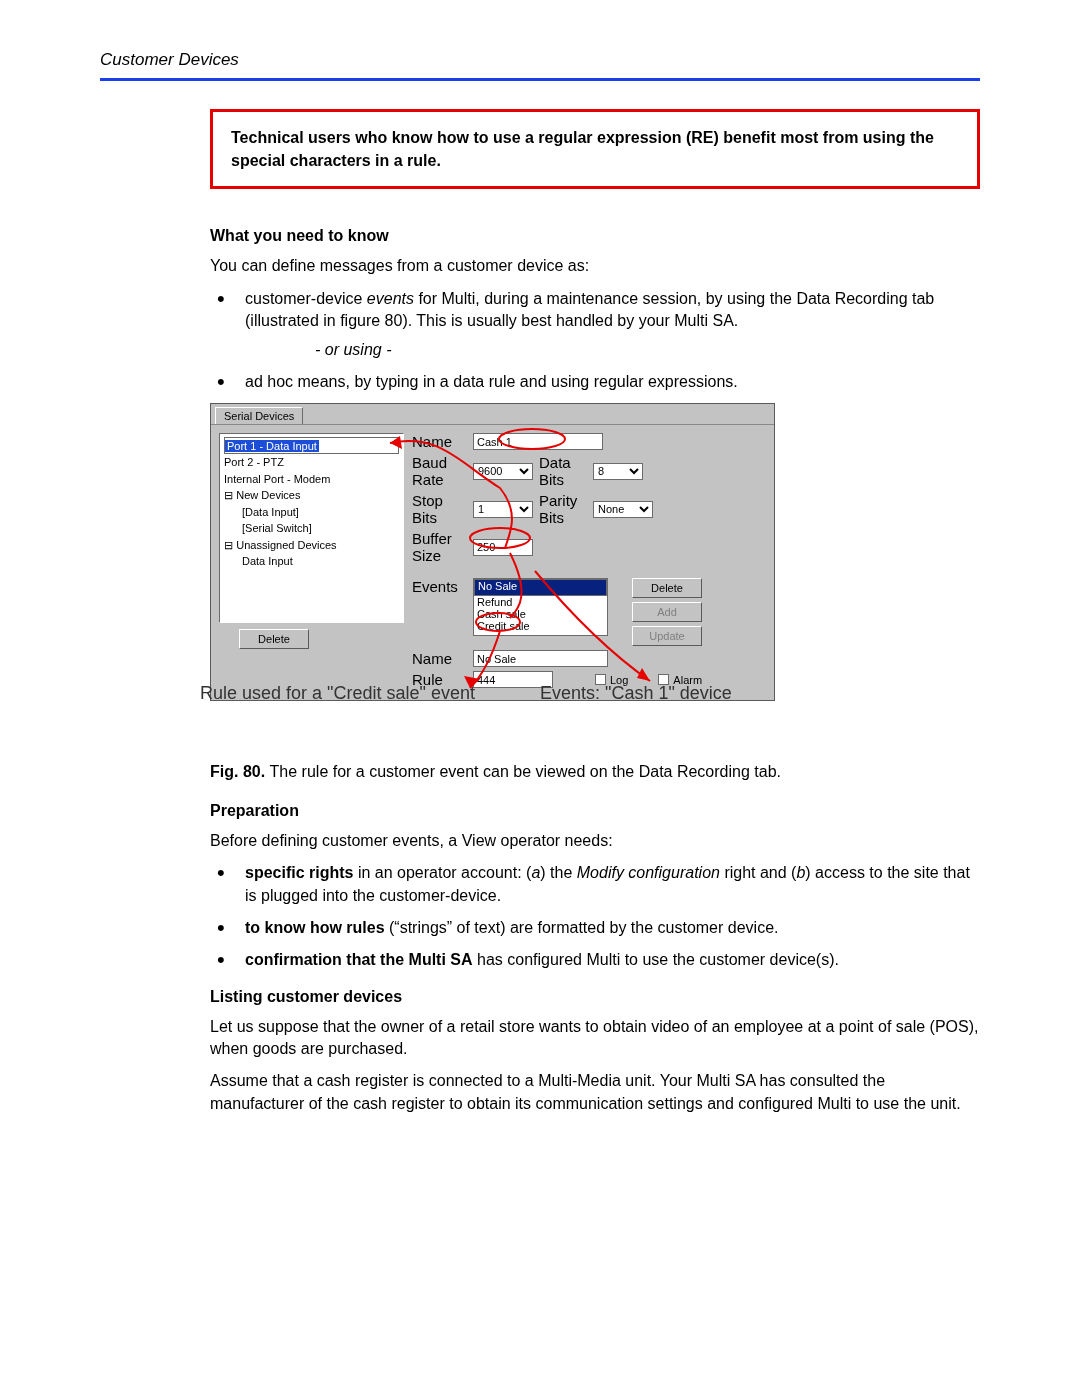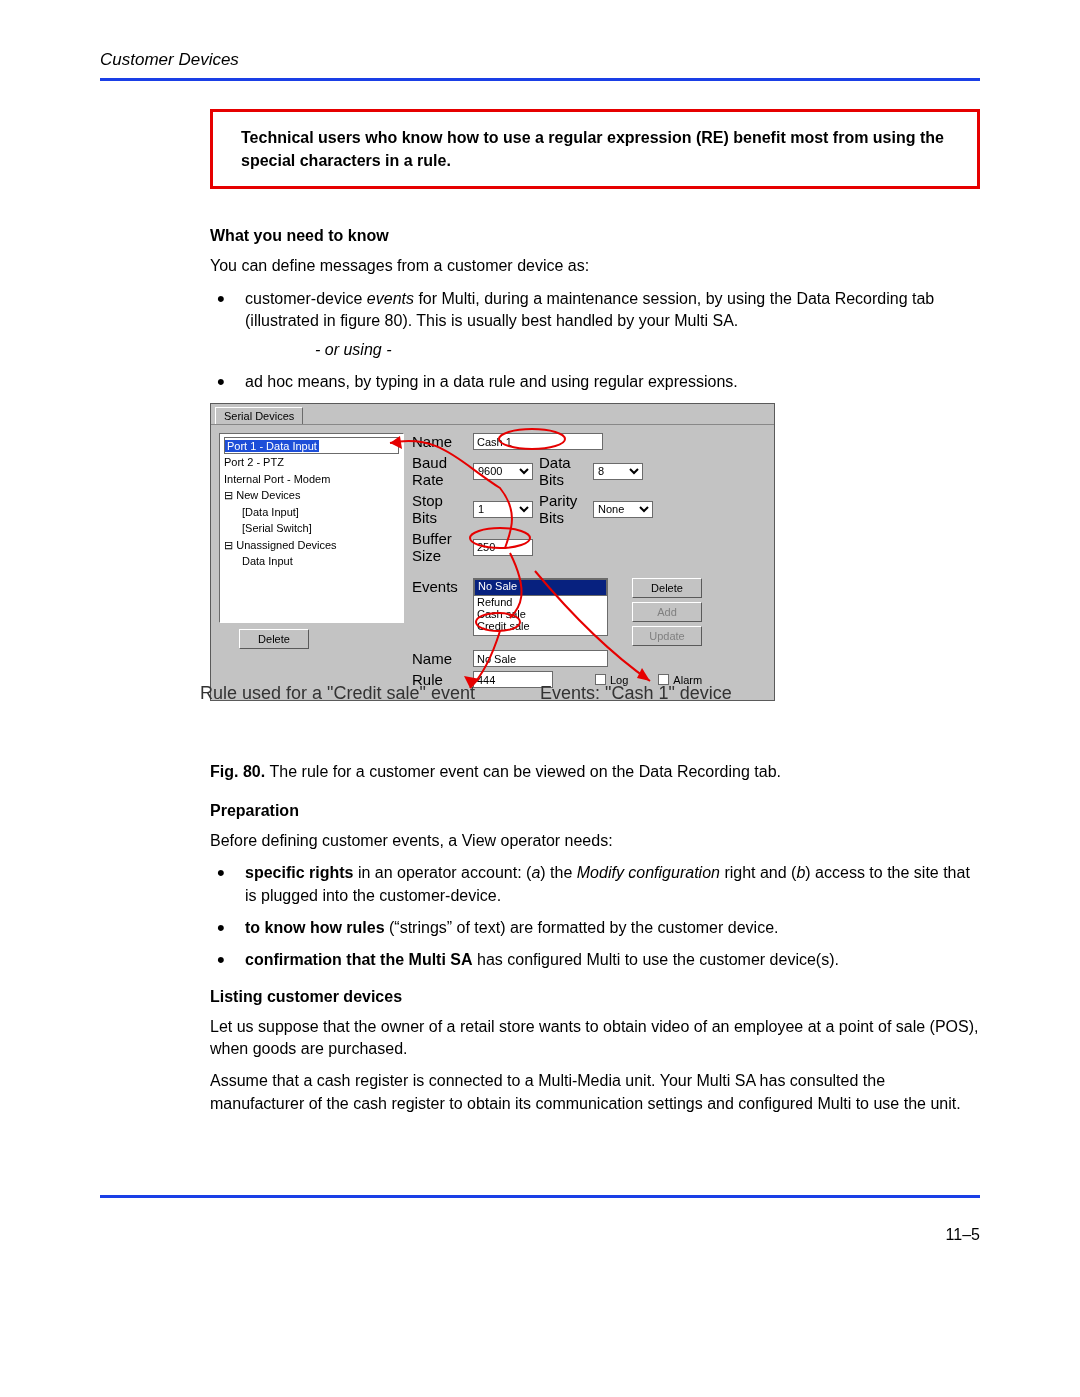--- a/index.html
+++ b/index.html
@@ -1,20 +1,20 @@
 <!DOCTYPE html>
 <html><head>
 <meta charset="utf-8">
 <style>
   * { box-sizing: border-box; margin: 0; padding: 0; }
   body { font-family: Arial, Helvetica, sans-serif; font-size: 16px; background: #fff; color: #000; width: 1080px; margin: 0 auto; }
   .page { padding: 50px 100px 40px 100px; }
   .header-right { text-align: left; font-style: italic; font-size: 17px; margin-bottom: 8px; }
   .rule-blue { height: 3px; background: #1a3fe6; margin-bottom: 28px; }
-  .note-box { border: 3px solid #e60000; padding: 14px 28px; margin-left: 110px; margin-bottom: 38px; }
+  .note-box { border: 3px solid #e60000; padding: 14px 18px; margin-left: 110px; margin-bottom: 38px; }
   .note-box-text { font-weight: bold; font-size: 16px; line-height: 1.45; }
   .row { display: flex; margin-bottom: 14px; }
   .secnum { width: 110px; font-weight: bold; font-size: 18px; }
   .sectitle { font-weight: bold; font-size: 18px; }
   .indent { margin-left: 110px; }
   .subhead { font-family: Arial, sans-serif; font-weight: 900; font-size: 16px; margin: 16px 0 10px 0; }
   .para { margin-bottom: 10px; line-height: 1.4; }
   ul.bullets { list-style: none; padding-left: 35px; }
   ul.bullets > li { position: relative; margin-bottom: 10px; line-height: 1.4; }
   ul.bullets > li::before { content: "•"; position: absolute; left: -28px; font-size: 22px; line-height: 1; top: 0px; }
@@ -192,17 +192,13 @@
       <li>
         <b>confirmation that the Multi SA</b><span> has configured Multi to use the customer device(s).</span>
       </li>
     </ul>
 
     <div class="subhead">Listing customer devices</div>
     <div class="para">Let us suppose that the owner of a retail store wants to obtain video of an employee at a point of sale (POS), when goods are purchased.</div>
     <div class="para">Assume that a cash register is connected to a Multi-Media unit. Your Multi SA has consulted the manufacturer of the cash register to obtain its communication settings and configured Multi to use the unit.</div>
   </div>
 
-  <div class="footer">
-    <div class="rule-blue"></div>
-    <div class="footer-pg">11–5</div>
-  </div>
 </div>
 
 </body></html>

